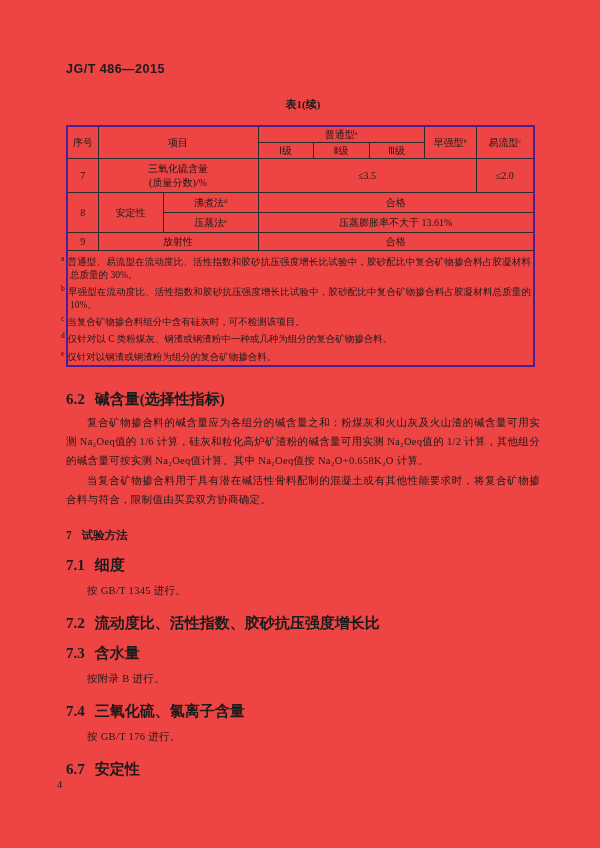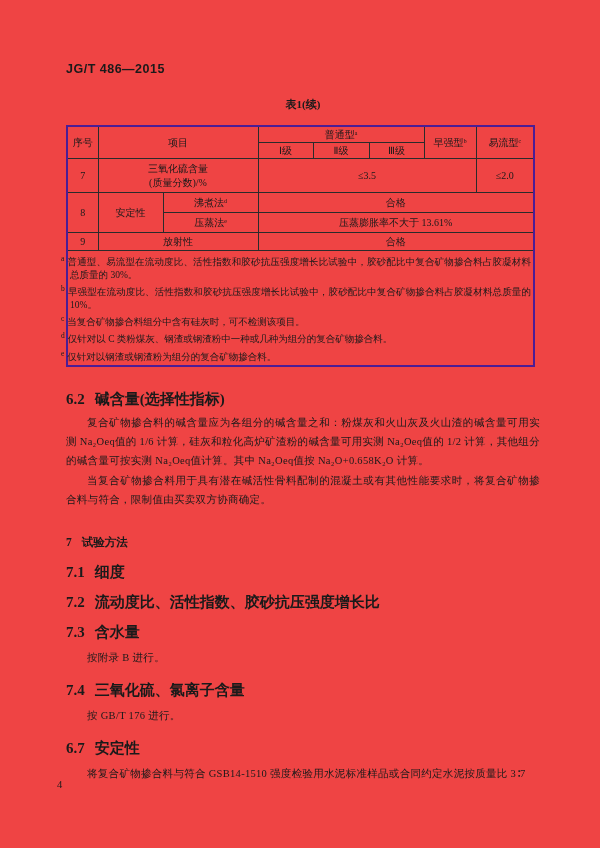--- a/index.html
+++ b/index.html
@@ -45,21 +45,21 @@
   .sec-head .num { margin-right:10px; }
   .chapter-head { font-weight:bold; font-size:11.5px; }
   .para {
     font-size:10.5px; line-height:19px;
     text-indent:2em; text-align:justify;
     letter-spacing:0.3px;
   }
   .mt-sec62 { margin-top:25px; }
   .mt-p1 { margin-top:7px; }
   .mt-p2 { margin-top:1px; }
-  .mt-ch7 { margin-top:26px; }
+  .mt-ch7 { margin-top:19px; }
   .mt-sub { margin-top:16px; }
   .mt-body { margin-top:9px; }
 
   .page-number { position:absolute; left:57px; top:779px; font-size:10.5px; }
 </style>
 </head>
 <body>
 
 <div class="page">
   <div class="content">
@@ -134,36 +134,36 @@
     <div class="para mt-p1">复合矿物掺合料的碱含量应为各组分的碱含量之和：粉煤灰和火山灰及火山渣的碱含量可用实测 Na₂Oeq值的 1/6 计算，硅灰和粒化高炉矿渣粉的碱含量可用实测 Na₂Oeq值的 1/2 计算，其他组分的碱含量可按实测 Na₂Oeq值计算。其中 Na₂Oeq值按 Na₂O+0.658K₂O 计算。</div>
     <div class="para mt-p2">当复合矿物掺合料用于具有潜在碱活性骨料配制的混凝土或有其他性能要求时，将复合矿物掺合料与符合，限制值由买卖双方协商确定。</div>
 
     <div class="sec-head chapter-head mt-ch7">
       <span class="num">7</span><span>试验方法</span>
     </div>
 
     <div class="sec-head mt-sub">
       <span class="num">7.1</span><span>细度</span>
     </div>
+    <div class="para mt-body">按 GB/T 1345 进行。</div>
 
     <div class="sec-head mt-sub">
       <span class="num">7.2</span><span>流动度比、活性指数、胶砂抗压强度增长比</span>
     </div>
 
     <div class="sec-head mt-sub">
       <span class="num">7.3</span><span>含水量</span>
     </div>
     <div class="para mt-body">按附录 B 进行。</div>
 
     <div class="sec-head mt-sub">
       <span class="num">7.4</span><span>三氧化硫、氯离子含量</span>
     </div>
     <div class="para mt-body">按 GB/T 176 进行。</div>
 
     <div class="sec-head mt-sub">
       <span class="num">6.7</span><span>安定性</span>
     </div>
-    <div class="para mt-body">将复合矿物掺合料与符合 GSB14-1510 强度检验用水泥标准样品或合同约定水泥按质量比 3∶7</div>
 
   </div>
 
   <div class="page-number">4</div>
 </div>
 
 </body></html>

